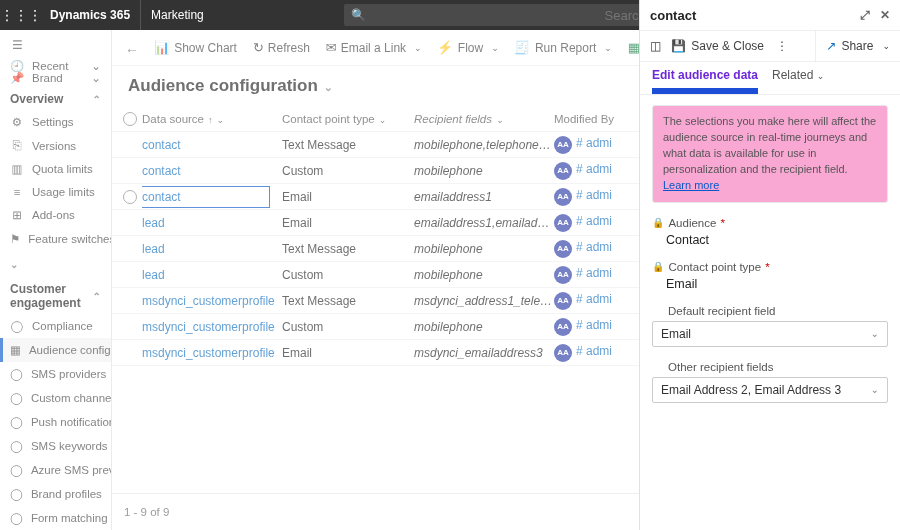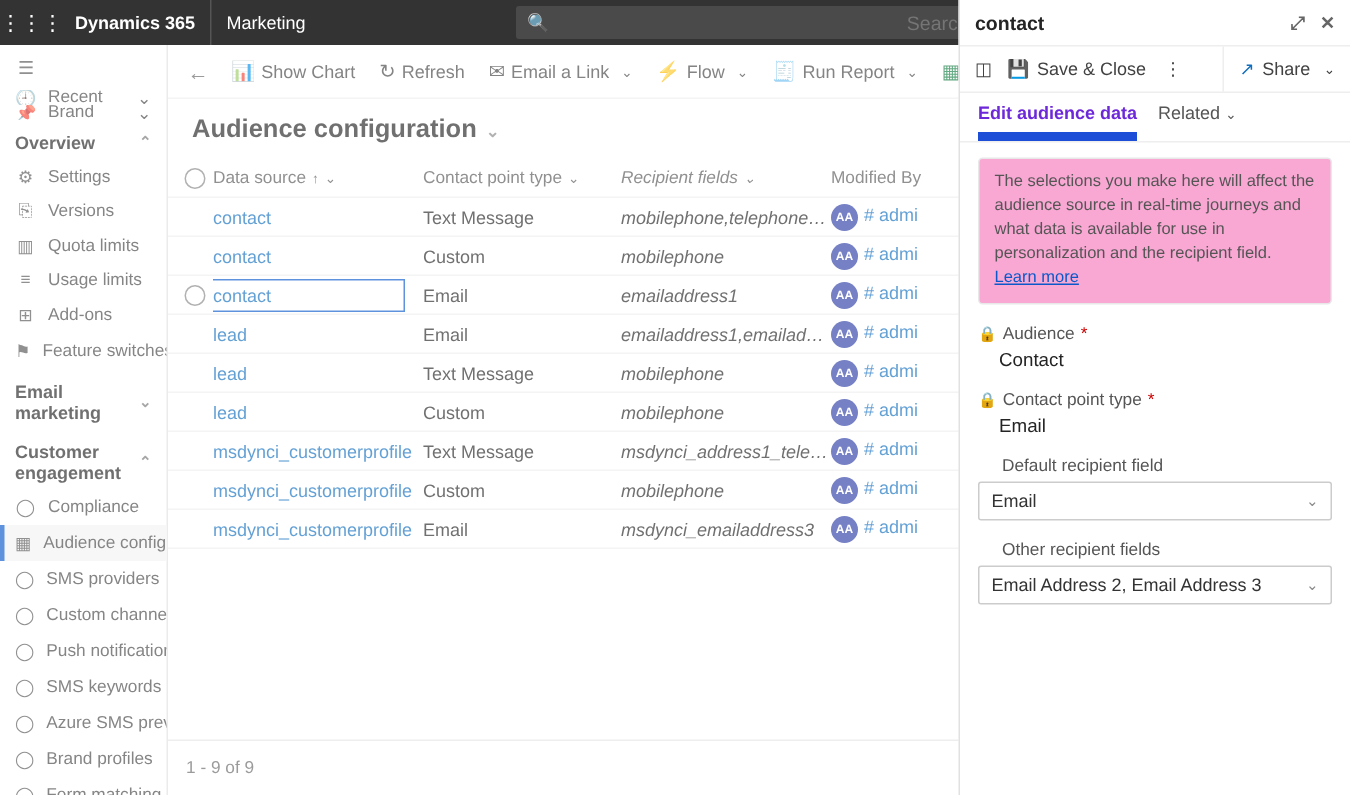--- a/index.html
+++ b/index.html
@@ -118,21 +118,20 @@
         <div class="nav-item">
           <span class="ico">⊞</span>
           <span>Add-ons</span>
         </div>
         <div class="nav-item">
           <span class="ico">⚑</span>
           <span>Feature switches</span>
         </div>
       </div>
     <div class="group-head">
-        <span>Email marketing</span>
         <span class="chev">⌄</span>
       </div>
     <div class="group-head">
         <span>Customer engagement</span>
         <span class="chev">⌃</span>
       </div>
     <div id="ce-list">
         <div class="nav-item">
           <span class="ico">◯</span>
           <span>Compliance</span>

